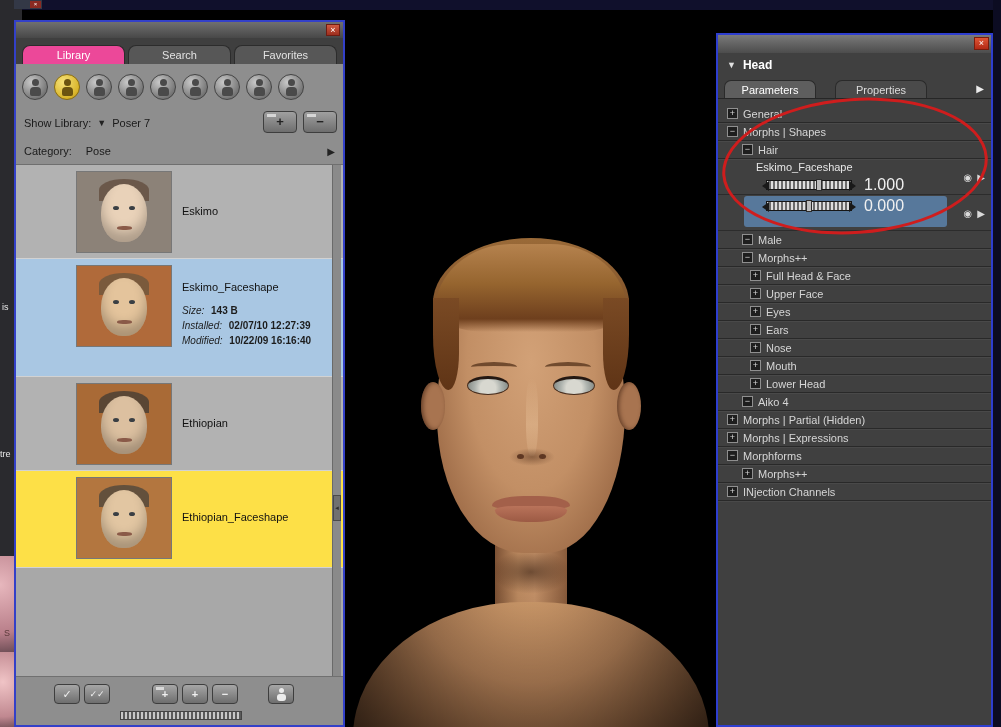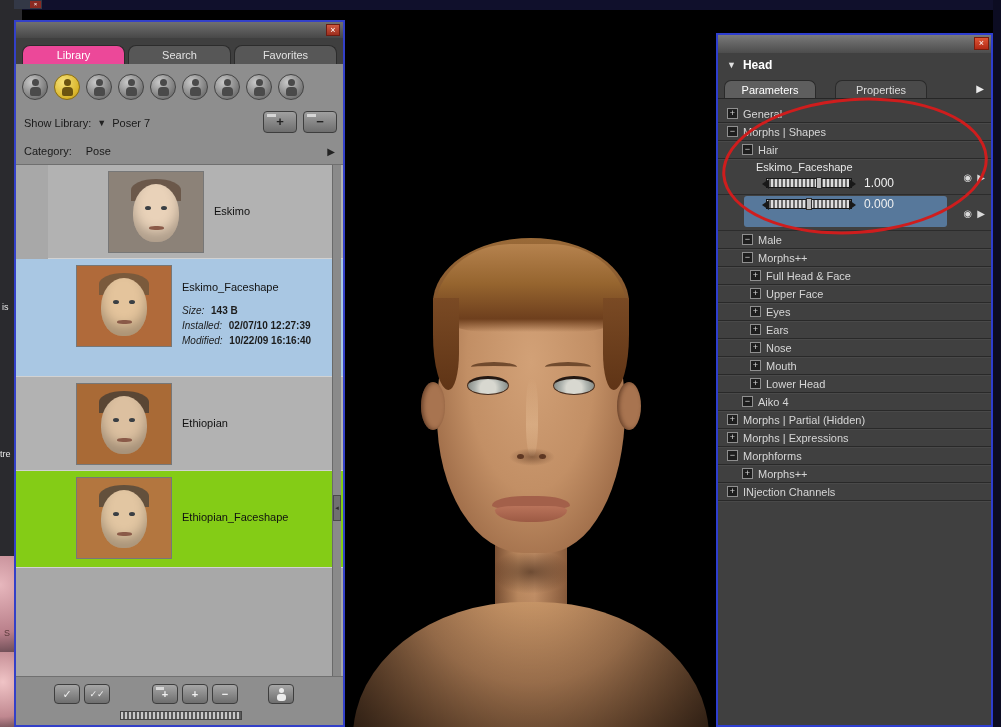--- a/index.html
+++ b/index.html
@@ -98,24 +98,24 @@
     color:#222; font-size:13px; font-weight:bold; text-align:center; line-height:20px; cursor:pointer; }
   .fbtn::before { content:""; position:absolute; left:3px; top:2px; width:9px; height:3px; background:#d6d6d6; }
   .fbtn-add { right:46px; } .fbtn-rem { right:6px; }
   .lw-cat { position:relative; height:26px; display:flex; align-items:center; gap:14px;
     padding:0 8px; font-size:11px; color:#1a1a1a; }
   .cat-arrow { position:absolute; right:8px; font-size:10px; color:#222; }
 
   .lw-list { position:relative; height:512px; background:#a8a8a8; overflow:hidden;
     border-top:1px solid #6f6f6f; }
   .lrow { position:absolute; left:0; width:100%; border-bottom:1px solid #d2d2d2; background:#b2b2b2; }
-  .lrow.r0 { top:0; height:94px;margin-left:32px; }
+  .lrow.r0 { top:0; height:94px; }
   .lrow.r1 { top:94px; height:118px; background:#a9c7e3; }
   .lrow.r2 { top:212px; height:94px; }
-  .lrow.r3 { top:306px; height:97px; background:#84cc16; }
+  .lrow.r3 { top:306px; height:97px; background:#fde047; }
   .lrow.r4 { top:403px; height:109px; }
   .thumb { position:absolute; left:60px; top:6px; width:96px; height:82px; border:1px solid #777;
     background:var(--tbg,#999); overflow:hidden; }
   .t-head { position:absolute; left:24px; top:12px; width:46px; height:58px;
     border-radius:50% 50% 46% 46%; background:var(--tskin,#e0c0a0);
     box-shadow:inset 0 -10px 12px rgba(0,0,0,.25); }
   .t-hair { position:absolute; left:22px; top:7px; width:50px; height:22px;
     border-radius:50% 50% 0 0; background:var(--thair,#5a4636); }
   .t-eyes { position:absolute; left:36px; top:34px; width:6px; height:4px; border-radius:50%;
     background:#3a3f44; box-shadow:16px 0 0 #3a3f44; }
@@ -180,21 +180,21 @@
   .drow { position:relative; z-index:1; display:flex; align-items:center; gap:12px; padding-left:10px; }
   .slider { position:relative; width:86px; height:10px; border:1px solid #161616; cursor:pointer;
     background:repeating-linear-gradient(90deg,#dedede 0 2px,#6a6a6a 2px 4px); }
   .slider::before { content:""; position:absolute; left:-10px; top:0px;
     border:5px solid transparent; border-right:7px solid #191919; }
   .slider::after { content:""; position:absolute; right:-10px; top:0px;
     border:5px solid transparent; border-left:7px solid #191919; }
   .handle { position:absolute; top:-2px; width:6px; height:12px; background:#bdbdbd;
     border:1px solid #2e2e2e; cursor:pointer; }
   .handle.h58 { left:58%; } .handle.h46 { left:46%; }
-  .dval { font-size:12px; color:#f0f0f0;text-align:center; }
+  .dval { font-size:16px; color:#f0f0f0;text-align:center; }
   .dicons { position:absolute; right:6px; top:13px; display:flex; gap:5px;
     color:#dadada; font-size:10px; z-index:2; }
   .dicons span { cursor:pointer; }
 
   
   .annotation { position:absolute; left:722px; top:98px; width:266px; height:136px;
     border:3px solid #cf1d1d; border-radius:50%; transform:rotate(-4deg);
     pointer-events:none; z-index:60; }
 </style>
 </head>

